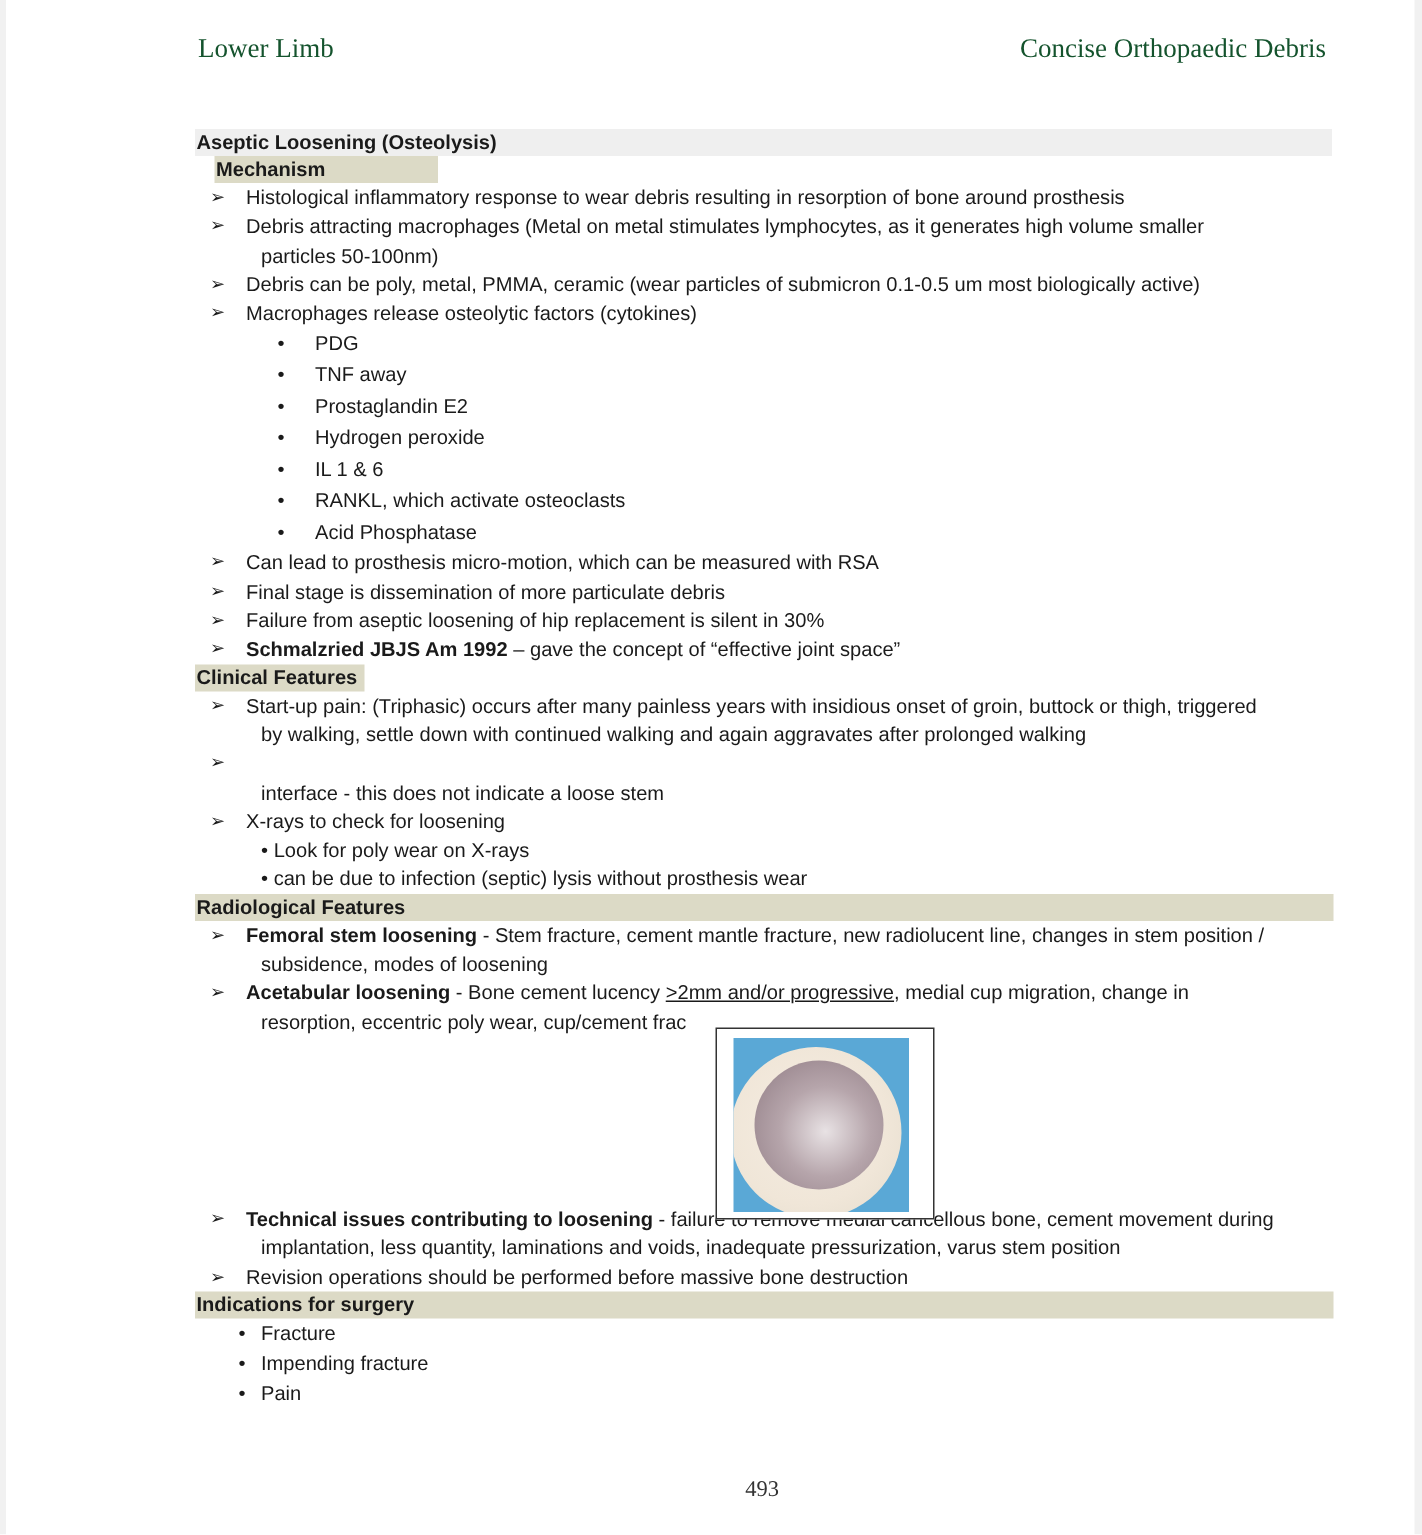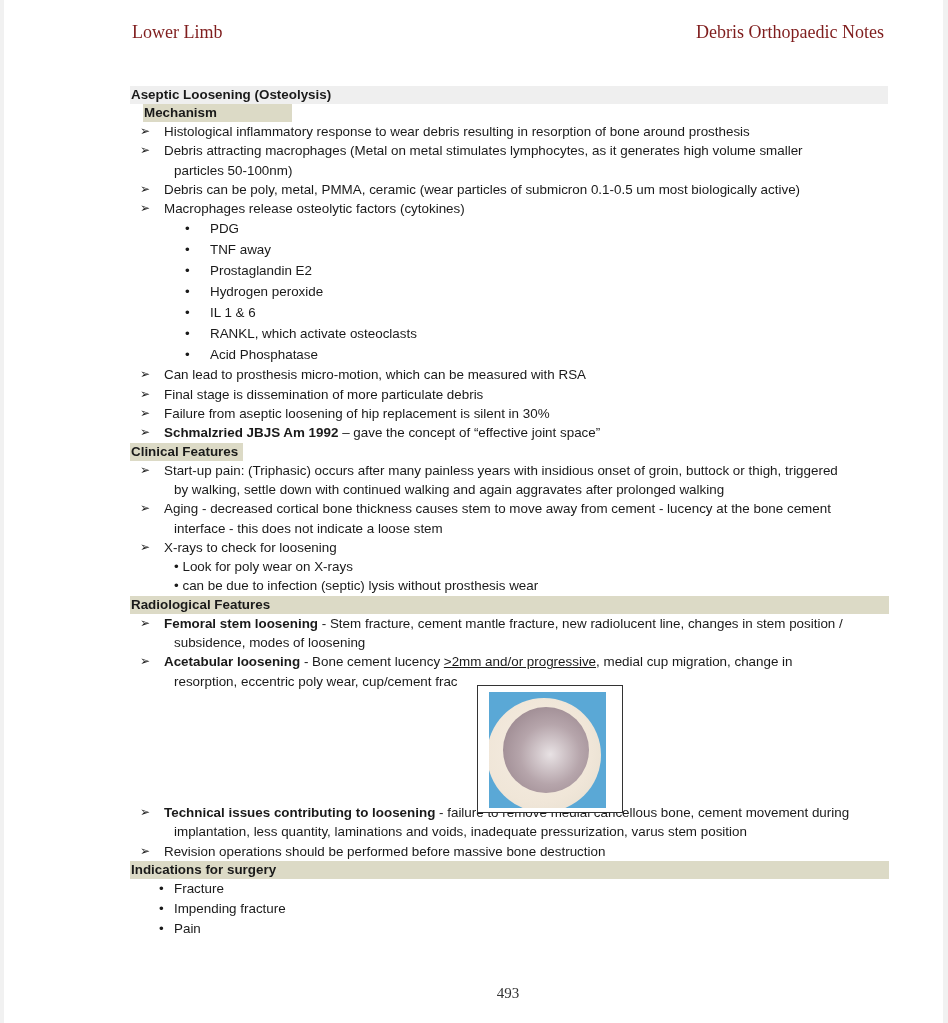--- a/index.html
+++ b/index.html
@@ -2,21 +2,21 @@
 <html><head>
 <meta charset="utf-8">
 <style>
   html, body { margin:0; padding:0; }
   body {
     width:948px; height:1023px; background:#ffffff; position:relative; overflow:hidden;
     font-family:"Liberation Sans", sans-serif; color:#1a1a1a;
   }
   .edge-left { position:absolute; left:0; top:0; width:4px; height:1023px; background:#f1f1f1; }
   .edge-right { position:absolute; right:0; top:0; width:5px; height:1023px; background:#f1f1f1; }
-  .hdr { position:absolute; top:22px; font-family:"Liberation Serif", serif; font-size:18px; color:#7f1d1d; }
+  .hdr { position:absolute; top:22px; font-family:"Liberation Serif", serif; font-size:18px; color:#14532d; }
   .hdr-left { left:132px; }
   .hdr-right { right:64px; }
   .content { position:absolute; left:130px; top:86px; width:758px; font-size:13.4px; line-height:19.3px; }
   .title-bar { background:#efefef; font-weight:bold; padding-left:1px; height:18px; line-height:18px; }
   .sec { background:#dcdac6; font-weight:bold; padding-left:1px; height:18px; line-height:18px; }
   .sec.short-1 { width:148px;margin-left:13px; }
   .sec.short-2 { width:112px; }
   .sec.full { width:758px; }
   .arrow-item { position:relative; padding-left:34px; text-align:justify; }
   .arrow-item .arr { position:absolute; left:10px; top:0; font-size:12px; }
@@ -42,21 +42,21 @@
   .underline { text-decoration:underline; }
   .pagenum { position:absolute; top:985px; left:0; width:1016px; text-align:center; font-family:"Liberation Serif", serif; font-size:15px; color:#333; }
 </style>
 </head>
 <body>
 
 <div class="edge-left"></div>
 <div class="edge-right"></div>
 
 <div class="hdr hdr-left">Lower Limb</div>
-<div class="hdr hdr-right">Debris Orthopaedic Notes</div>
+<div class="hdr hdr-right">Concise Orthopaedic Debris</div>
 
 <div class="content">
   <div class="title-bar">Aseptic Loosening (Osteolysis)</div>
   <div class="sec short-1">Mechanism</div>
 
   <div class="arrow-item"><span class="arr">➢</span><span>Histological inflammatory response to wear debris resulting in resorption of bone around prosthesis</span></div>
   <div class="arrow-item"><span class="arr">➢</span><span>Debris attracting macrophages (Metal on metal stimulates lymphocytes, as it generates high volume smaller</span><br><span class="cont">particles 50-100nm)</span></div>
   <div class="arrow-item"><span class="arr">➢</span><span>Debris can be poly, metal, PMMA, ceramic (wear particles of submicron 0.1-0.5 um most biologically active)</span></div>
   <div class="arrow-item"><span class="arr">➢</span><span>Macrophages release osteolytic factors (cytokines)</span></div>
 
@@ -68,21 +68,21 @@
   <div class="bullet-item"><span class="dot">•</span><span>RANKL, which activate osteoclasts</span></div>
   <div class="bullet-item"><span class="dot">•</span><span>Acid Phosphatase</span></div>
 
   <div class="arrow-item"><span class="arr">➢</span><span>Can lead to prosthesis micro-motion, which can be measured with RSA</span></div>
   <div class="arrow-item"><span class="arr">➢</span><span>Final stage is dissemination of more particulate debris</span></div>
   <div class="arrow-item"><span class="arr">➢</span><span>Failure from aseptic loosening of hip replacement is silent in 30%</span></div>
   <div class="arrow-item"><span class="arr">➢</span><b>Schmalzried JBJS Am 1992</b><span> – gave the concept of “effective joint space”</span></div>
 
   <div class="sec short-2">Clinical Features</div>
   <div class="arrow-item"><span class="arr">➢</span><span>Start-up pain: (Triphasic) occurs after many painless years with insidious onset of groin, buttock or thigh, triggered</span><br><span class="cont">by walking, settle down with continued walking and again aggravates after prolonged walking</span></div>
-  <div class="arrow-item"><span class="arr">➢</span><span>Aging - decreased cortical bone thickness causes stem to move away from cement - lucency at the bone cement</span><br><span class="cont">interface - this does not indicate a loose stem</span></div>
+  <div class="arrow-item"><span class="arr">➢</span><br><span class="cont">interface - this does not indicate a loose stem</span></div>
   <div class="arrow-item"><span class="arr">➢</span><span>X-rays to check for loosening</span></div>
   <div class="sub-dot"><span>•</span> <span>Look for poly wear on X-rays</span></div>
   <div class="sub-dot"><span>•</span> <span>can be due to infection (septic) lysis without prosthesis wear</span></div>
 
   <div class="sec full">Radiological Features</div>
   <div class="arrow-item"><span class="arr">➢</span><b>Femoral stem loosening</b><span> - Stem fracture, cement mantle fracture, new radiolucent line, changes in stem position /</span><br><span class="cont">subsidence, modes of loosening</span></div>
   <div class="arrow-item"><span class="arr">➢</span><b>Acetabular loosening</b><span> - Bone cement lucency </span><span class="underline">&gt;2mm and/or progressive</span><span>, medial cup migration, change in</span><br><span class="cont">resorption, eccentric poly wear, cup/cement frac</span></div>
 
   <div style="height:112px"></div>
 

